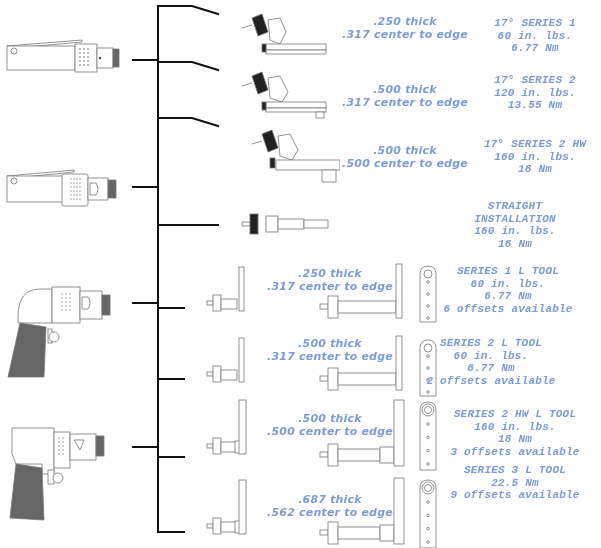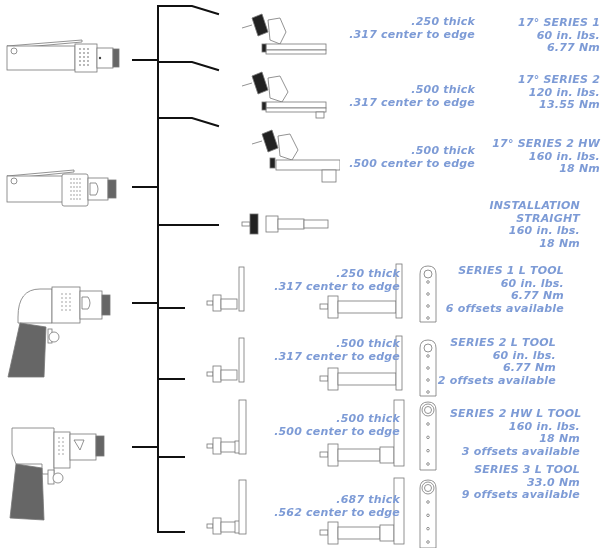--- a/index.html
+++ b/index.html
@@ -3,22 +3,22 @@
 <meta charset="utf-8">
 <style>
   html, body { margin: 0; padding: 0; background: #ffffff; }
   body { width: 601px; height: 548px; position: relative; overflow: hidden;
          font-family: "DejaVu Sans", sans-serif; }
   .stage { position: absolute; left: 0; top: 0; width: 601px; height: 548px; }
   svg.tree { position: absolute; left: 0; top: 0; }
   .lbl { position: absolute; color: #7d9bd6; font-weight: bold; font-style: italic;
          font-size: 11px; line-height: 12.5px; text-align: center; white-space: nowrap;
          font-family: "DejaVu Sans", sans-serif; letter-spacing: 0.2px; }
-  .lbl div { display: block; text-align: right; }
-  .spec { width: 130px; }
+  .lbl div { display: block; }
+  .spec { width: 130px; font-family: Liberation Mono, monospace; }
   .dim  { width: 140px; }
   .draw { position: absolute; }
 </style>
 </head>
 <body>
 
 <div class="stage">
 
   <svg class="tree" width="601" height="548">
     <g stroke="#111" stroke-width="2" fill="none" stroke-linecap="square">
@@ -359,41 +359,41 @@
     <div>17° SERIES 2</div>
       <div>120 in. lbs.</div>
       <div>13.55 Nm</div>
   </div>
   <div class="lbl spec" style="left:470px;top:138px">
     <div>17° SERIES 2 HW</div>
       <div>160 in. lbs.</div>
       <div>18 Nm</div>
   </div>
   <div class="lbl spec" style="left:450px;top:200px">
-    <div>INSTALLATION</div>
-      <div>STRAIGHT</div>
+    <div>STRAIGHT</div>
+      <div>INSTALLATION</div>
       <div>160 in. lbs.</div>
       <div>18 Nm</div>
   </div>
-  <div class="lbl spec" style="left:434px;top:265px">
+  <div class="lbl spec" style="left:443px;top:265px">
     <div>SERIES 1 L TOOL</div>
       <div>60 in. lbs.</div>
       <div>6.77 Nm</div>
       <div>6 offsets available</div>
   </div>
   <div class="lbl spec" style="left:426px;top:337px">
     <div>SERIES 2 L TOOL</div>
       <div>60 in. lbs.</div>
       <div>6.77 Nm</div>
       <div>2 offsets available</div>
   </div>
   <div class="lbl spec" style="left:450px;top:408px">
     <div>SERIES 2 HW L TOOL</div>
       <div>160 in. lbs.</div>
       <div>18 Nm</div>
       <div>3 offsets available</div>
   </div>
   <div class="lbl spec" style="left:450px;top:464px">
     <div>SERIES 3 L TOOL</div>
-      <div>33.0 Nm</div>
+      <div>22.5 Nm</div>
       <div>9 offsets available</div>
   </div>
 </div>
 
 </body></html>

